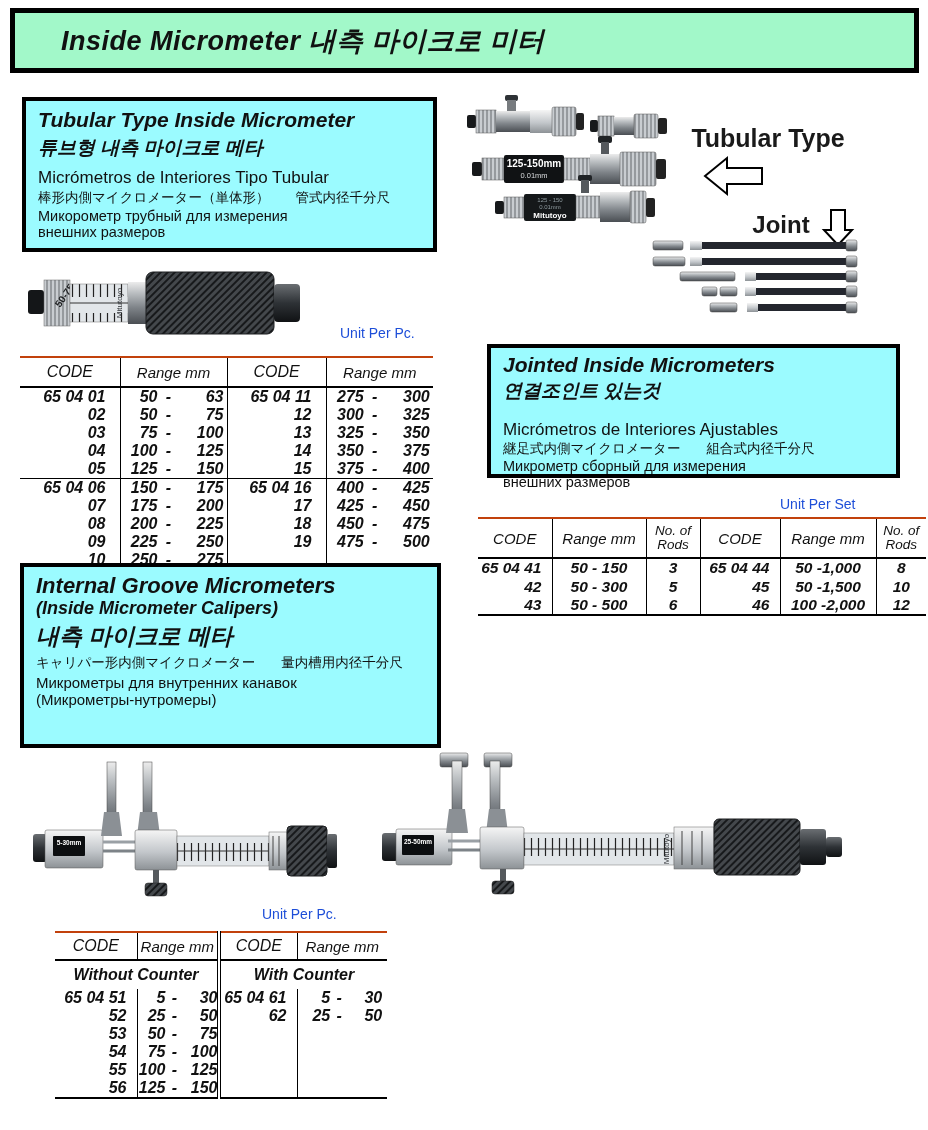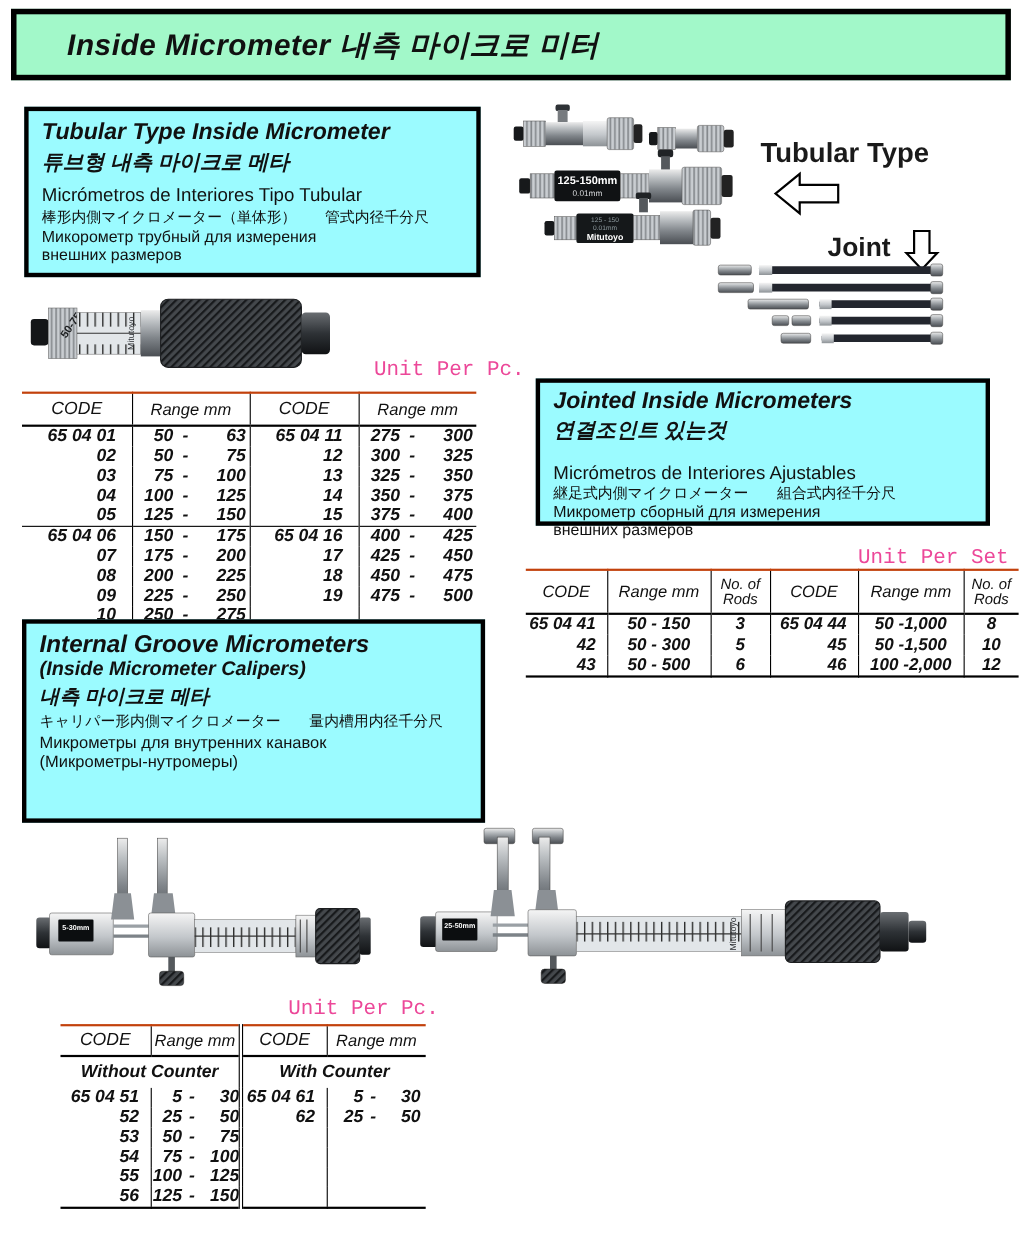--- a/index.html
+++ b/index.html
@@ -15,21 +15,21 @@
   
   .cyanbox{background:#9BFBFF;border:4px solid #000;padding:7px 12px 6px 12px;}
   .bt1{font-size:21px;font-weight:bold;font-style:italic;line-height:1.12;}
   .bt1b{font-size:18px;font-weight:bold;font-style:italic;line-height:1.1;}
   .bt2{font-size:19px;font-weight:bold;font-style:italic;margin-top:3px;}
   .bt3{font-size:17px;margin-top:7px;line-height:1.12;}
   .bt4{font-size:13.5px;margin-top:3px;line-height:1.12;}
   .bt4 .gap{display:inline-block;width:26px;}
   .bt5{font-size:14.5px;margin-top:3px;line-height:1.14;}
 
-  .unit{font-size:19px;color:#ec4899;font-family:Liberation Mono, monospace;}
+  .unit{font-size:14px;color:#1d4ed8;}
 
   
   table.cat{border-collapse:collapse;table-layout:fixed;border-top:2px solid #c2410c;border-bottom:2px solid #000;font-style:italic;}
   .cat td{padding:0;overflow:hidden;white-space:nowrap;vertical-align:middle;}
   .cat .th{text-align:center;font-size:16px;font-weight:normal;border-bottom:2px solid #000;}
   .cat .rm{font-size:15px;}
   .cat .v{border-left:1.6px solid #000;}
   .cat .dbl{border-left:4px double #000;}
   .cat .code{font-weight:bold;text-align:right;padding-right:14px;font-size:16px;}
   .cat .range{text-align:center;font-size:16px;font-weight:bold;}
@@ -356,21 +356,21 @@
           <td class="code v">46</td>
           <td class="rtext v">100 -2,000</td>
           <td class="num v">12</td>
         </tr>
       </tbody>
     </table>
 
   <div class="abs cyanbox" style="left:20px;top:563px;width:421px;height:185px;">
     <div class="bt1" style="font-size:22px">Internal Groove Micrometers</div>
     <div class="bt1b">(Inside Micrometer Calipers)</div>
-    <div class="bt2" style="font-size:18px">내측 마이크로 메타</div>
+    <div class="bt2" style="font-size:23px">내측 마이크로 메타</div>
     <div class="bt4">
       <span>キャリパー形内側マイクロメーター</span><span class="gap"></span><span>量内槽用内径千分尺</span>
     </div>
     <div class="bt5" style="font-size:15px">
       <div>Микрометры для внутренних канавок</div>
         <div>(Микрометры-нутромеры)</div>
     </div>
   </div>
 
   <svg class="abs" style="left:15px;top:750px;" width="330" height="165" viewBox="0 0 330 165">

